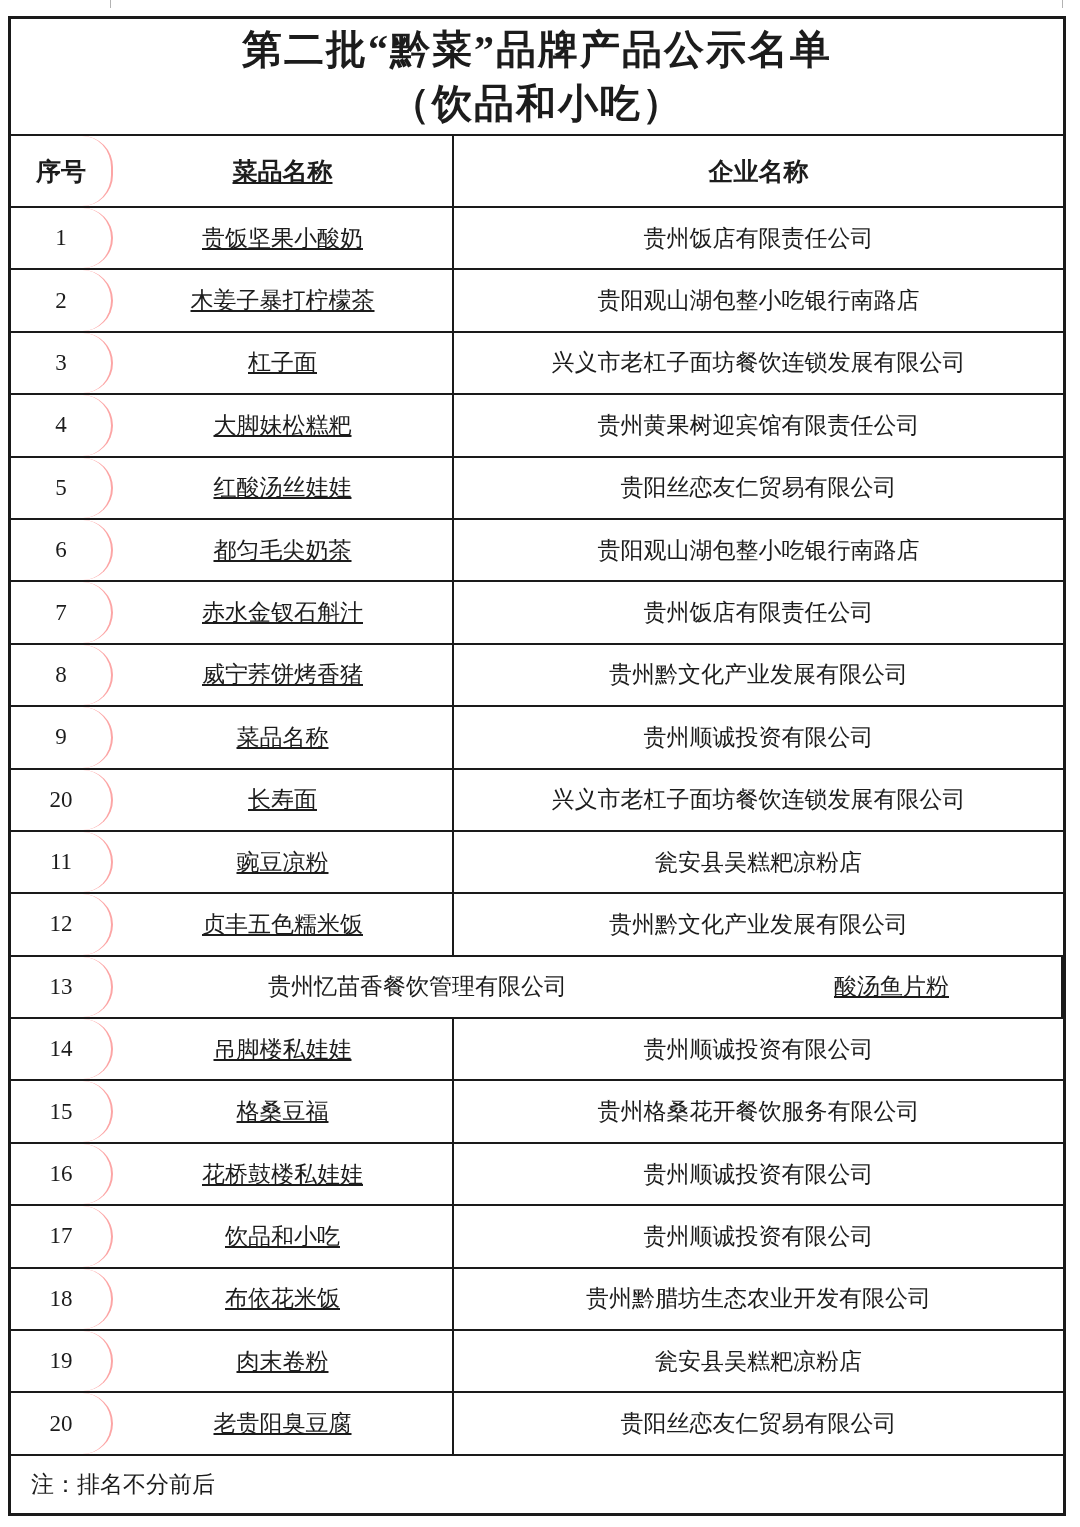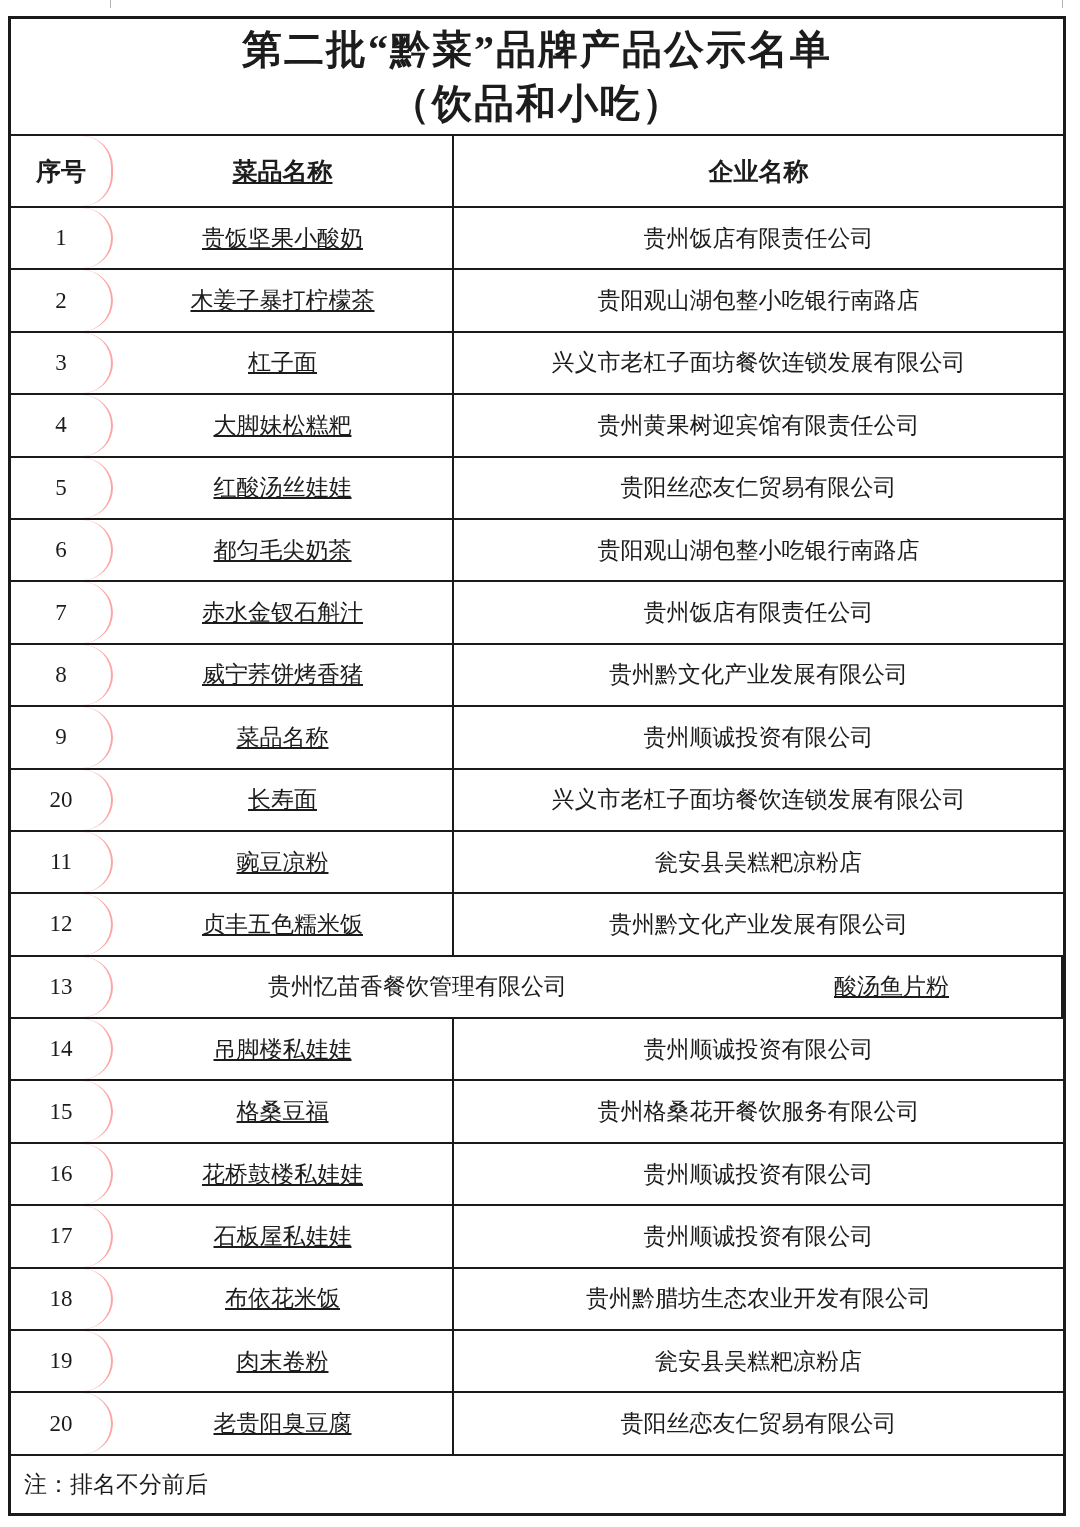--- a/index.html
+++ b/index.html
@@ -34,21 +34,21 @@
     justify-content: center;
     text-align: center;
     font-weight: bold;
     font-size: 40px;
     line-height: 1.35;
     letter-spacing: 2px;
   }
   .hrow, .drow, .nrow { display: flex; border-top: 2px solid #1a1a1a; box-sizing: border-box; }
   .hrow { height: 72px; font-weight: bold; font-size: 25px; }
   .drow { height: 62.4px; font-size: 23px; }
-  .nrow { height: 59px; font-size: 23px; align-items: center; padding-left: 13px; }
+  .nrow { height: 59px; font-size: 23px; align-items: center; padding-left: 20px; }
   .cell {
     display: flex;
     align-items: center;
     justify-content: center;
     box-sizing: border-box;
     text-align: center;
     overflow: hidden;
   }
   .c1 { flex: 0 0 102px; border-right: 2px solid #fca5a5; border-radius: 31px; }
   .c2 { flex: 0 0 341px; border-right: 2px solid #1a1a1a; text-decoration: underline; }
@@ -170,21 +170,21 @@
         </div>
 
         <div class="drow">
           <div class="cell c1">16</div>
           <div class="cell c2">花桥鼓楼私娃娃</div>
           <div class="cell c3">贵州顺诚投资有限公司</div>
         </div>
 
         <div class="drow">
           <div class="cell c1">17</div>
-          <div class="cell c2">石板屋私娃娃</div>
+          <div class="cell c2">饮品和小吃</div>
           <div class="cell c3">贵州顺诚投资有限公司</div>
         </div>
 
         <div class="drow">
           <div class="cell c1">18</div>
           <div class="cell c2">布依花米饭</div>
           <div class="cell c3">贵州黔腊坊生态农业开发有限公司</div>
         </div>
 
         <div class="drow">

